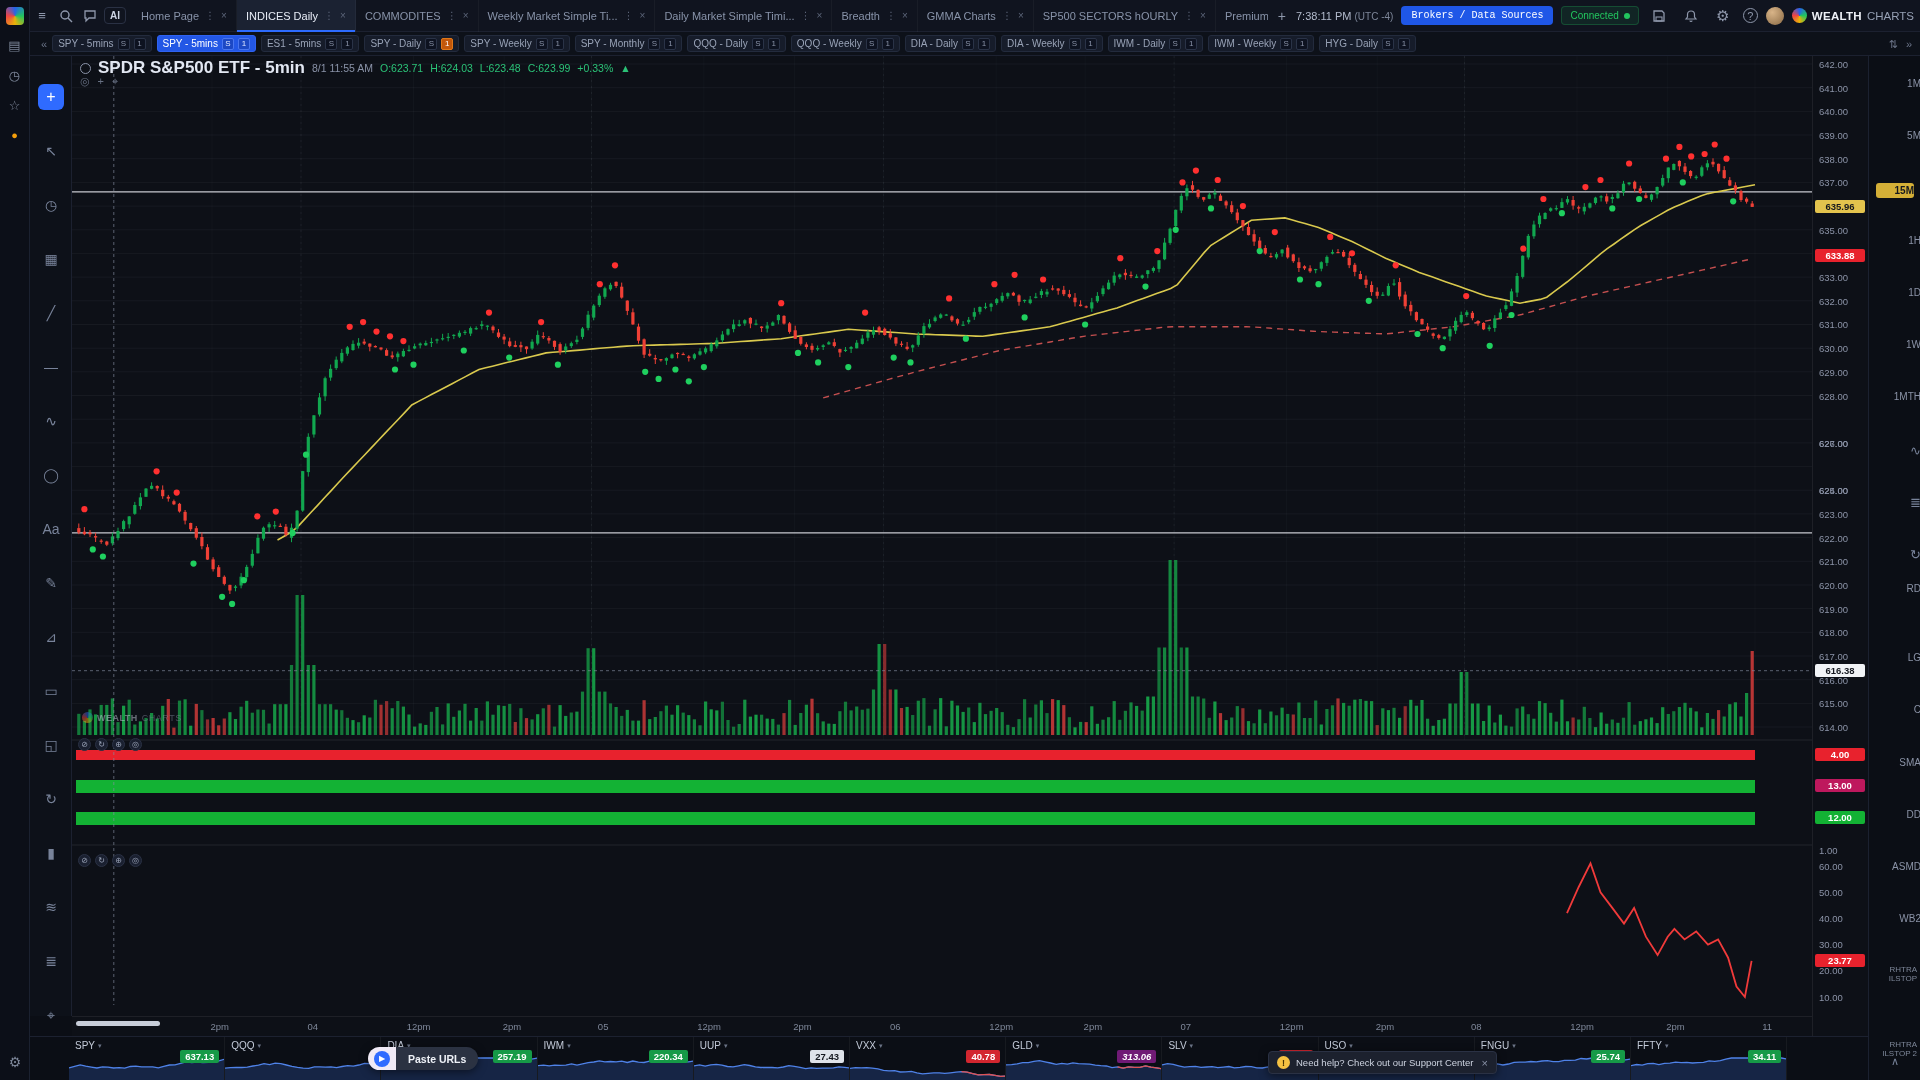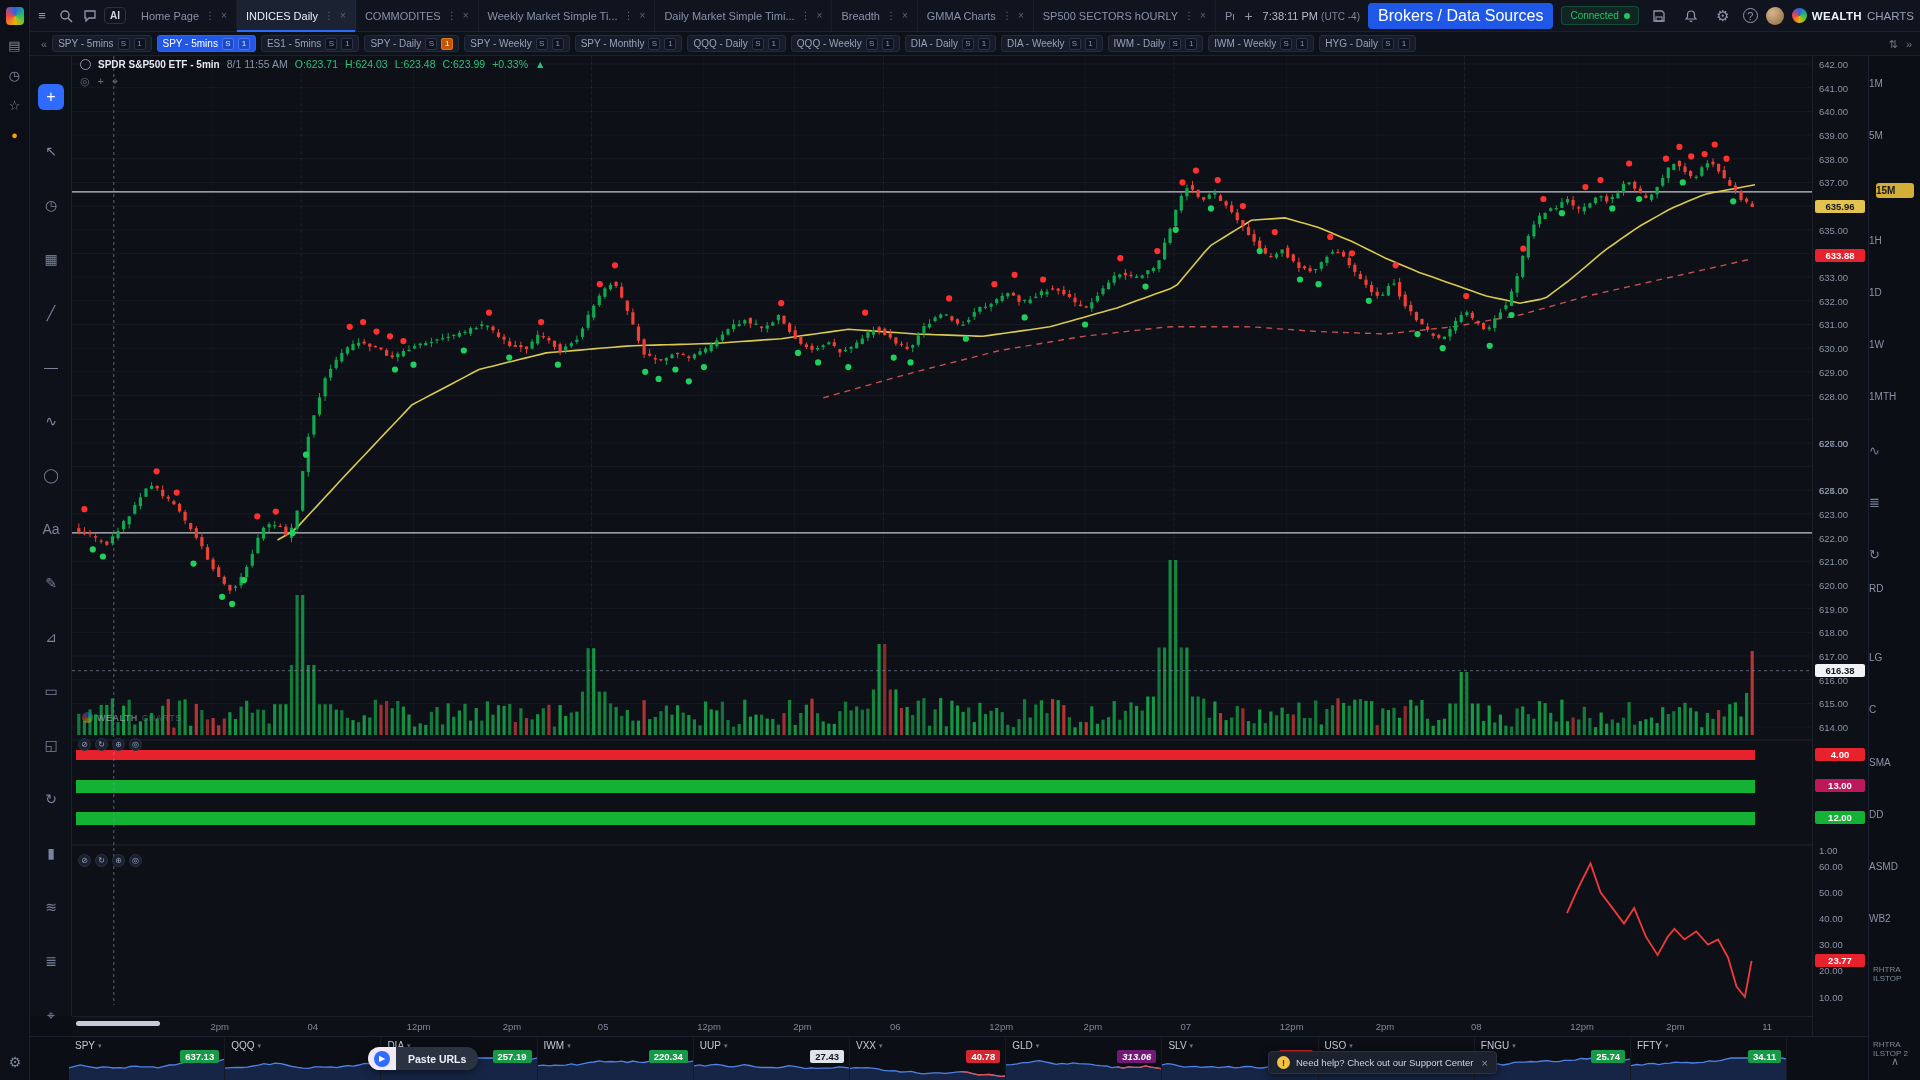--- a/index.html
+++ b/index.html
@@ -27,22 +27,22 @@
     border:1px solid #2a3144;border-radius:4px;padding:2px 5px;margin:0 6px 0 2px;cursor:pointer}
   #tabs{display:flex;align-items:center;height:32px;overflow:hidden}
   .tab{display:flex;align-items:center;gap:6px;padding:0 9px;height:32px;font-size:11px;color:#8893a9;
     border-right:1px solid rgba(255,255,255,0.04);white-space:nowrap;cursor:pointer}
   .tab.active{background:#1b2232;color:#e8edf7;box-shadow:inset 0 -2px 0 #2d6bff}
   .tab .dots,.tab .x{color:#5c6579;font-size:10px}
   #addTab{color:#8e97ab;font-size:14px;padding:0 10px;cursor:pointer}
   #tbRight{margin-left:auto;display:flex;align-items:center;gap:8px;padding-right:6px}
   #clock{font-size:11px;color:#b3bbcc;white-space:nowrap}
   #clock .tz{color:#7d8699;font-size:10px}
-  #brokersBtn{background:#1f57e7;border:none;color:#fff;font-size:16px;border-radius:4px;
-    padding:4px 10px;cursor:pointer;font-family:Liberation Sans, sans-serif;white-space:nowrap}
+  #brokersBtn{background:#1f57e7;border:none;color:#fff;font-size:10px;border-radius:4px;
+    padding:4px 10px;cursor:pointer;font-family:Liberation Mono, monospace;white-space:nowrap}
   #connPill{display:flex;align-items:center;gap:5px;background:rgba(34,197,94,.1);
     border:1px solid rgba(34,197,94,.25);border-radius:4px;padding:3px 8px;font-size:10px;color:#22c55e;cursor:pointer}
   #connPill .dot{width:6px;height:6px;border-radius:50%;background:#22c55e}
   #avatar{width:18px;height:18px;border-radius:50%;background:radial-gradient(circle at 35% 30%,#d8b488,#8a6a45);cursor:pointer}
   #logo{display:flex;align-items:center;gap:5px;white-space:nowrap}
   #logo .lg{width:15px;height:15px;border-radius:50%;
     background:conic-gradient(#2563eb,#22c55e,#eab308,#ef4444,#2563eb)}
   #logo b{font-size:11.5px;color:#eef1f7;letter-spacing:.3px}
   #logo span{font-size:11.5px;color:#96a0b4;font-weight:300}
 
@@ -67,21 +67,21 @@
     border-right:1px solid #1c2130;z-index:20}
   .tool{position:absolute;left:0;width:42px;height:26px;display:flex;align-items:center;justify-content:center;
     color:#78839a;font-size:14px;cursor:pointer}
   .tool.add{left:8px;width:26px;height:26px;background:#2f6bff;border-radius:6px;color:#fff;font-size:16px}
 
   
   #chart{position:absolute;left:72px;top:56px;width:1740px;height:980px;background:#0d1017;overflow:hidden}
   #csvg{position:absolute;left:0;top:0}
   #chead{position:absolute;left:8px;top:2px;display:flex;align-items:center;gap:7px;font-size:11px;z-index:5;white-space:nowrap}
   #chead .sym-ic{width:11px;height:11px;border-radius:50%;border:1.5px solid #8a93a8;display:inline-block}
-  #chead .sym{color:#e2e7f2;font-weight:bold;font-size:10px}
+  #chead .sym{color:#e2e7f2;font-weight:bold;font-size:17px}
   #chead .dt{color:#8a93a8;font-size:10.5px}
   #chead .ohlc{color:#2bc277;font-size:10.5px}
   #chead .chg{color:#2bc277;font-size:10.5px}
   #chead2{position:absolute;left:8px;top:19px;display:flex;gap:8px;z-index:5}
   #chead2 span{color:#68718432;color:#687184;font-size:11px;cursor:pointer}
   .prow{position:absolute;left:6px;display:flex;gap:4px;z-index:6}
   .prow i{width:13px;height:13px;border-radius:50%;background:#1a2030;border:1px solid #2a3144;
     color:#9aa3b8;font-size:8px;font-style:normal;display:flex;align-items:center;justify-content:center;cursor:pointer}
   #wmark{position:absolute;left:10px;top:656px;display:flex;align-items:center;gap:4px;opacity:.5;z-index:4}
   #wmark .lg{width:11px;height:11px;border-radius:50%;background:conic-gradient(#2563eb,#22c55e,#eab308,#ef4444,#2563eb)}
@@ -91,21 +91,21 @@
   
   #axis{position:absolute;left:1812px;top:56px;width:56px;height:980px;background:#0d1017;
     border-left:1px solid rgba(255,255,255,.07)}
   .axlab{position:absolute;left:6px;font-size:9.5px;color:#8b93a7}
   .axbadge{position:absolute;left:2px;width:50px;text-align:center;border-radius:2px;
     font-size:9.5px;padding:1px 0;font-weight:bold}
 
   
   #rpanel{position:absolute;left:1868px;top:56px;width:52px;height:1024px;background:#0b0e15;
     border-left:1px solid #1b2130;z-index:22}
-  .rpit{position:absolute;left:0;width:52px;text-align:left;font-size:10px;color:#8b93a7;cursor:pointer}
+  .rpit{position:absolute;left:0;width:52px;text-align:right;font-size:10px;color:#8b93a7;cursor:pointer}
   .rpit.hl{left:7px;width:38px;background:#d4af37;color:#15181f;border-radius:3px;padding:2px 0;font-weight:bold}
   .rpit.icon{font-size:13px;color:#78839a}
   .rpit.small{left:4px;width:44px;font-size:8px;line-height:9px;color:#7e8799}
   #rpChev{position:absolute;left:0;bottom:12px;width:52px;text-align:center;color:#78839a;font-size:11px;cursor:pointer}
 
   
   #taxis{position:absolute;left:72px;top:1016px;width:1740px;height:20px;background:#0d1017;
     border-top:1px solid rgba(255,255,255,.07)}
   .tlab{position:absolute;top:4px;width:34px;text-align:right;font-size:9.5px;color:#7e8799}
   #hscroll{position:absolute;left:4px;top:4px;width:84px;height:5px;background:#c7cdd8;border-radius:2.5px;cursor:pointer}

